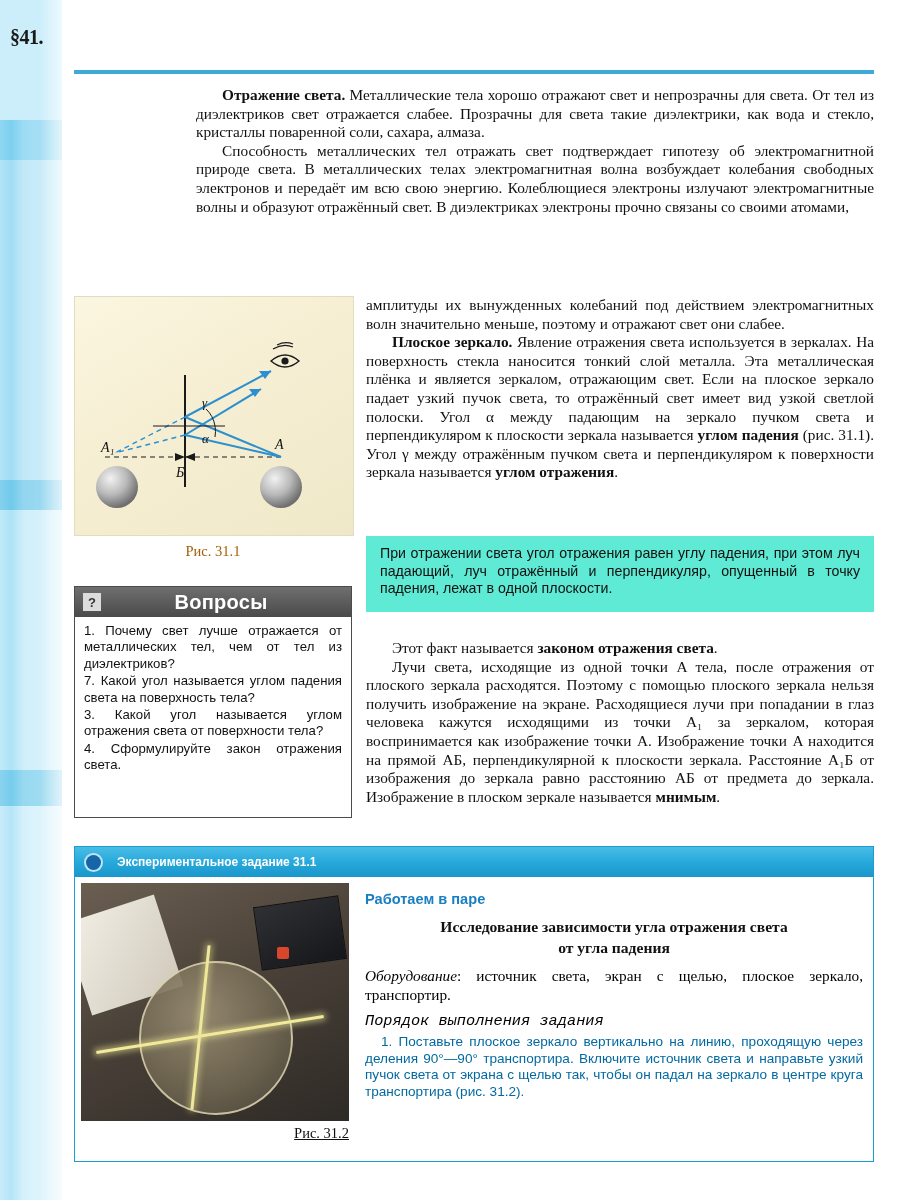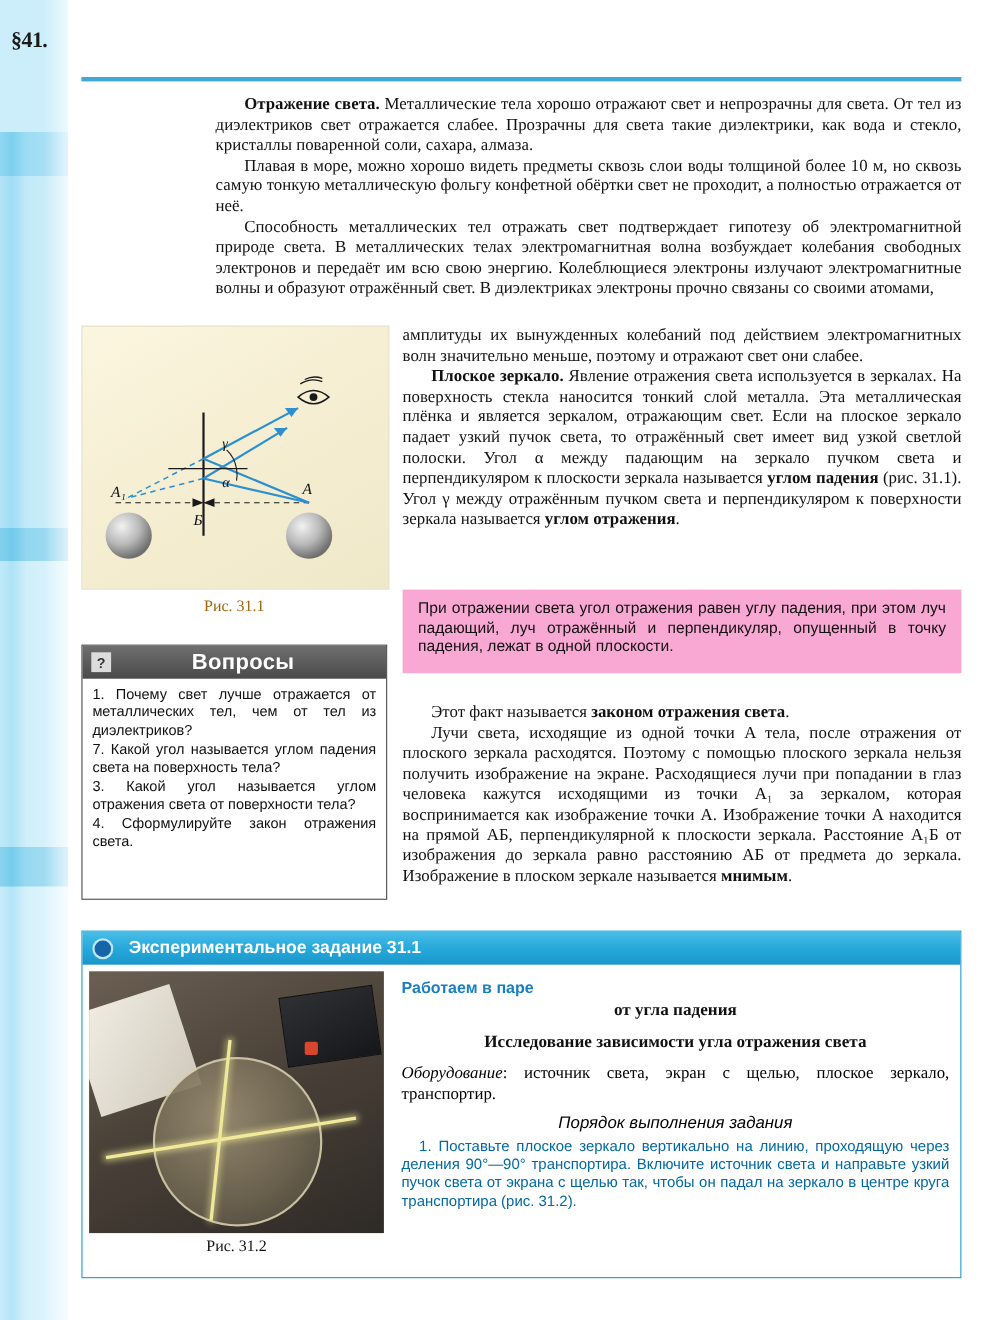--- a/index.html
+++ b/index.html
@@ -176,21 +176,21 @@
   }
   .qlist div { margin-bottom: 1px; }
 
   
   .callout {
     position: absolute;
     left: 366px;
     top: 536px;
     width: 508px;
     height: 76px;
-    background: #f9a8d4;
+    background: #5eead4;
     box-sizing: border-box;
     padding: 9px 14px 0 14px;
   }
   .callout p {
     margin: 0;
     font-family: "Liberation Sans", sans-serif;
     font-size: 14.2px;
     line-height: 17.6px;
     color: #111;
     text-align: justify;
@@ -217,21 +217,21 @@
     width: 15px; height: 15px;
     border-radius: 50%;
     background: #1565a8;
     margin-left: 11px;
     box-shadow: 0 0 0 2px #bfe6f7;
   }
   .exp-title {
     margin-left: 16px;
     color: #ffffff;
     font-family: "Liberation Sans", sans-serif;
-    font-size: 16px;
+    font-size: 12px;
     font-weight: bold;
   }
   .exp-photo {
     position: absolute;
     left: 6px;
     top: 36px;
     width: 268px;
     height: 238px;
     background: linear-gradient(155deg, #6b5f52 0%, #4b4239 45%, #2e2a26 100%);
     overflow: hidden;
@@ -281,23 +281,24 @@
     left: 196px; top: 64px;
     width: 12px; height: 12px;
     background: #d8462c;
     border-radius: 2px;
   }
   .fig2-cap {
     position: absolute;
     left: 6px;
     top: 278px;
     width: 268px;
-    text-align: center;
+    text-align: right;
     font-size: 14.5px;
     color: #111;
+    text-decoration: underline;
   }
   .exp-body {
     position: absolute;
     left: 290px;
     top: 44px;
     width: 498px;
     font-family: "Liberation Sans", sans-serif;
   }
   .pair {
     color: #1a7fc1;
@@ -317,24 +318,23 @@
   .exp-eq {
     font-family: "Liberation Serif", serif;
     font-size: 15.3px;
     line-height: 18.6px;
     text-align: justify;
     margin: 0 0 8px 0;
     text-indent: 0;
   }
   .exp-eq i { font-style: italic; }
   .order {
-    font-family: Liberation Sans, sans-serif;
+    font-family: Liberation Mono, monospace;
     font-style: italic;
     font-size: 15.3px;
-    text-align: center;
     margin: 0 0 4px 0;
   }
   .exp-steps {
     font-family: "Liberation Sans", sans-serif;
     font-size: 13.6px;
     line-height: 16.6px;
     text-align: justify;
     margin: 0;
     text-indent: 16px;
     color: #0369a1;
@@ -355,21 +355,20 @@
     <div class="stripe s6"></div>
     <div class="stripe s7"></div>
   </div>
   <div class="left-fade"></div>
 
   <div class="section-num">§41.</div>
   <div class="title-rule"></div>
 
   <div class="full-col">
     <p class="para"><b>Отражение света.</b><span> Металлические тела хорошо отражают свет и непрозрачны для света. От тел из диэлектриков свет отражается слабее. Прозрачны для света такие диэлектрики, как вода и стекло, кристаллы поваренной соли, сахара, алмаза.</span></p>
-    <p class="para">Плавая в море, можно хорошо видеть предметы сквозь слои воды толщиной более 10 м, но сквозь самую тонкую металлическую фольгу конфетной обёртки свет не проходит, а полностью отражается от неё.</p>
     <p class="para">Способность металлических тел отражать свет подтверждает гипотезу об электромагнитной природе света. В металлических телах электромагнитная волна возбуждает колебания свободных электронов и передаёт им всю свою энергию. Колеблющиеся электроны излучают электромагнитные волны и образуют отражённый свет. В диэлектриках электроны прочно связаны со своими атомами,</p>
   </div>
 
   <div class="fig1">
     <svg width="278" height="238" viewBox="0 0 278 238">
 
       <line x1="110" y1="78" x2="110" y2="190" stroke="#1a1a1a" stroke-width="2"></line>
 
       <line x1="30" y1="160" x2="210" y2="160" stroke="#1a1a1a" stroke-width="1" stroke-dasharray="5,4"></line>
 
@@ -455,21 +454,21 @@
       <div class="protractor"></div>
       <div class="lampbox"></div>
       <div class="lamp-dot"></div>
       <div class="beam"></div>
       <div class="beam2"></div>
     </div>
     <div class="fig2-cap">Рис. 31.2</div>
 
     <div class="exp-body">
       <p class="pair">Работаем в паре</p>
+      <p class="exp-h">Исследование зависимости угла отражения света</p>
       <p class="exp-h" style="margin-top:-8px">от угла падения</p>
-      <p class="exp-h">Исследование зависимости угла отражения света</p>
       <p class="exp-eq"><i>Оборудование</i><span>: источник света, экран с щелью, плоское зеркало, транспортир.</span></p>
       <p class="order">Порядок выполнения задания</p>
       <p class="exp-steps">1. Поставьте плоское зеркало вертикально на линию, проходящую через деления 90°—90° транспортира. Включите источник света и направьте узкий пучок света от экрана с щелью так, чтобы он падал на зеркало в центре круга транспортира (рис. 31.2).</p>
     </div>
   </div>
 
 </div>
 
 </body></html>

